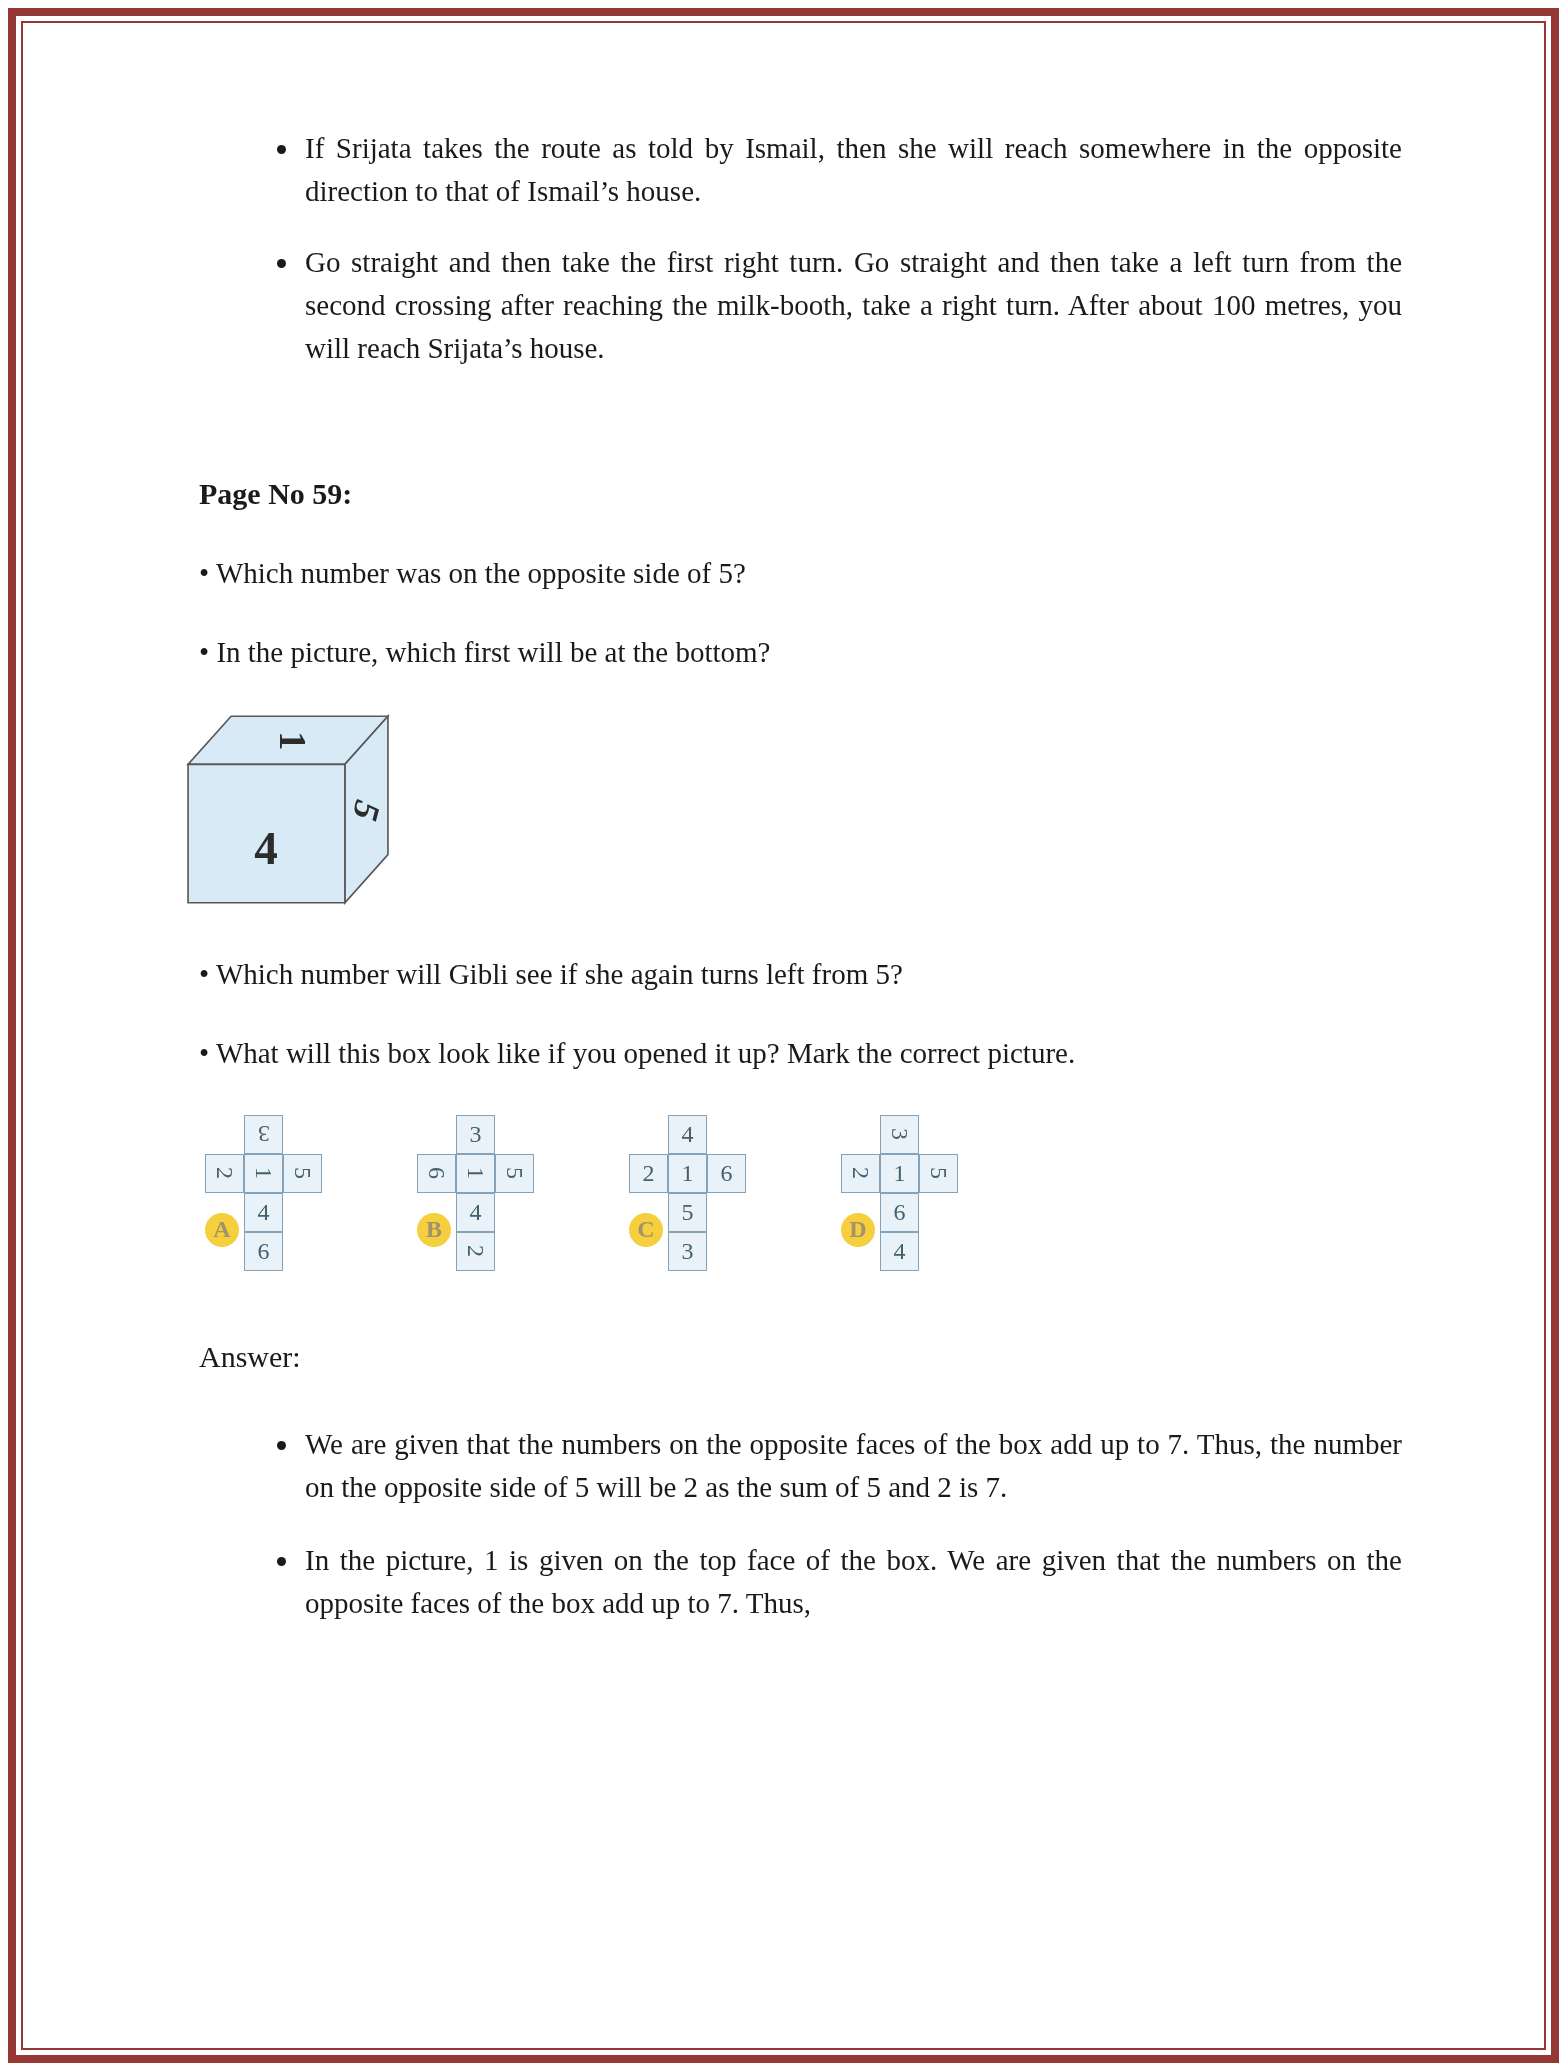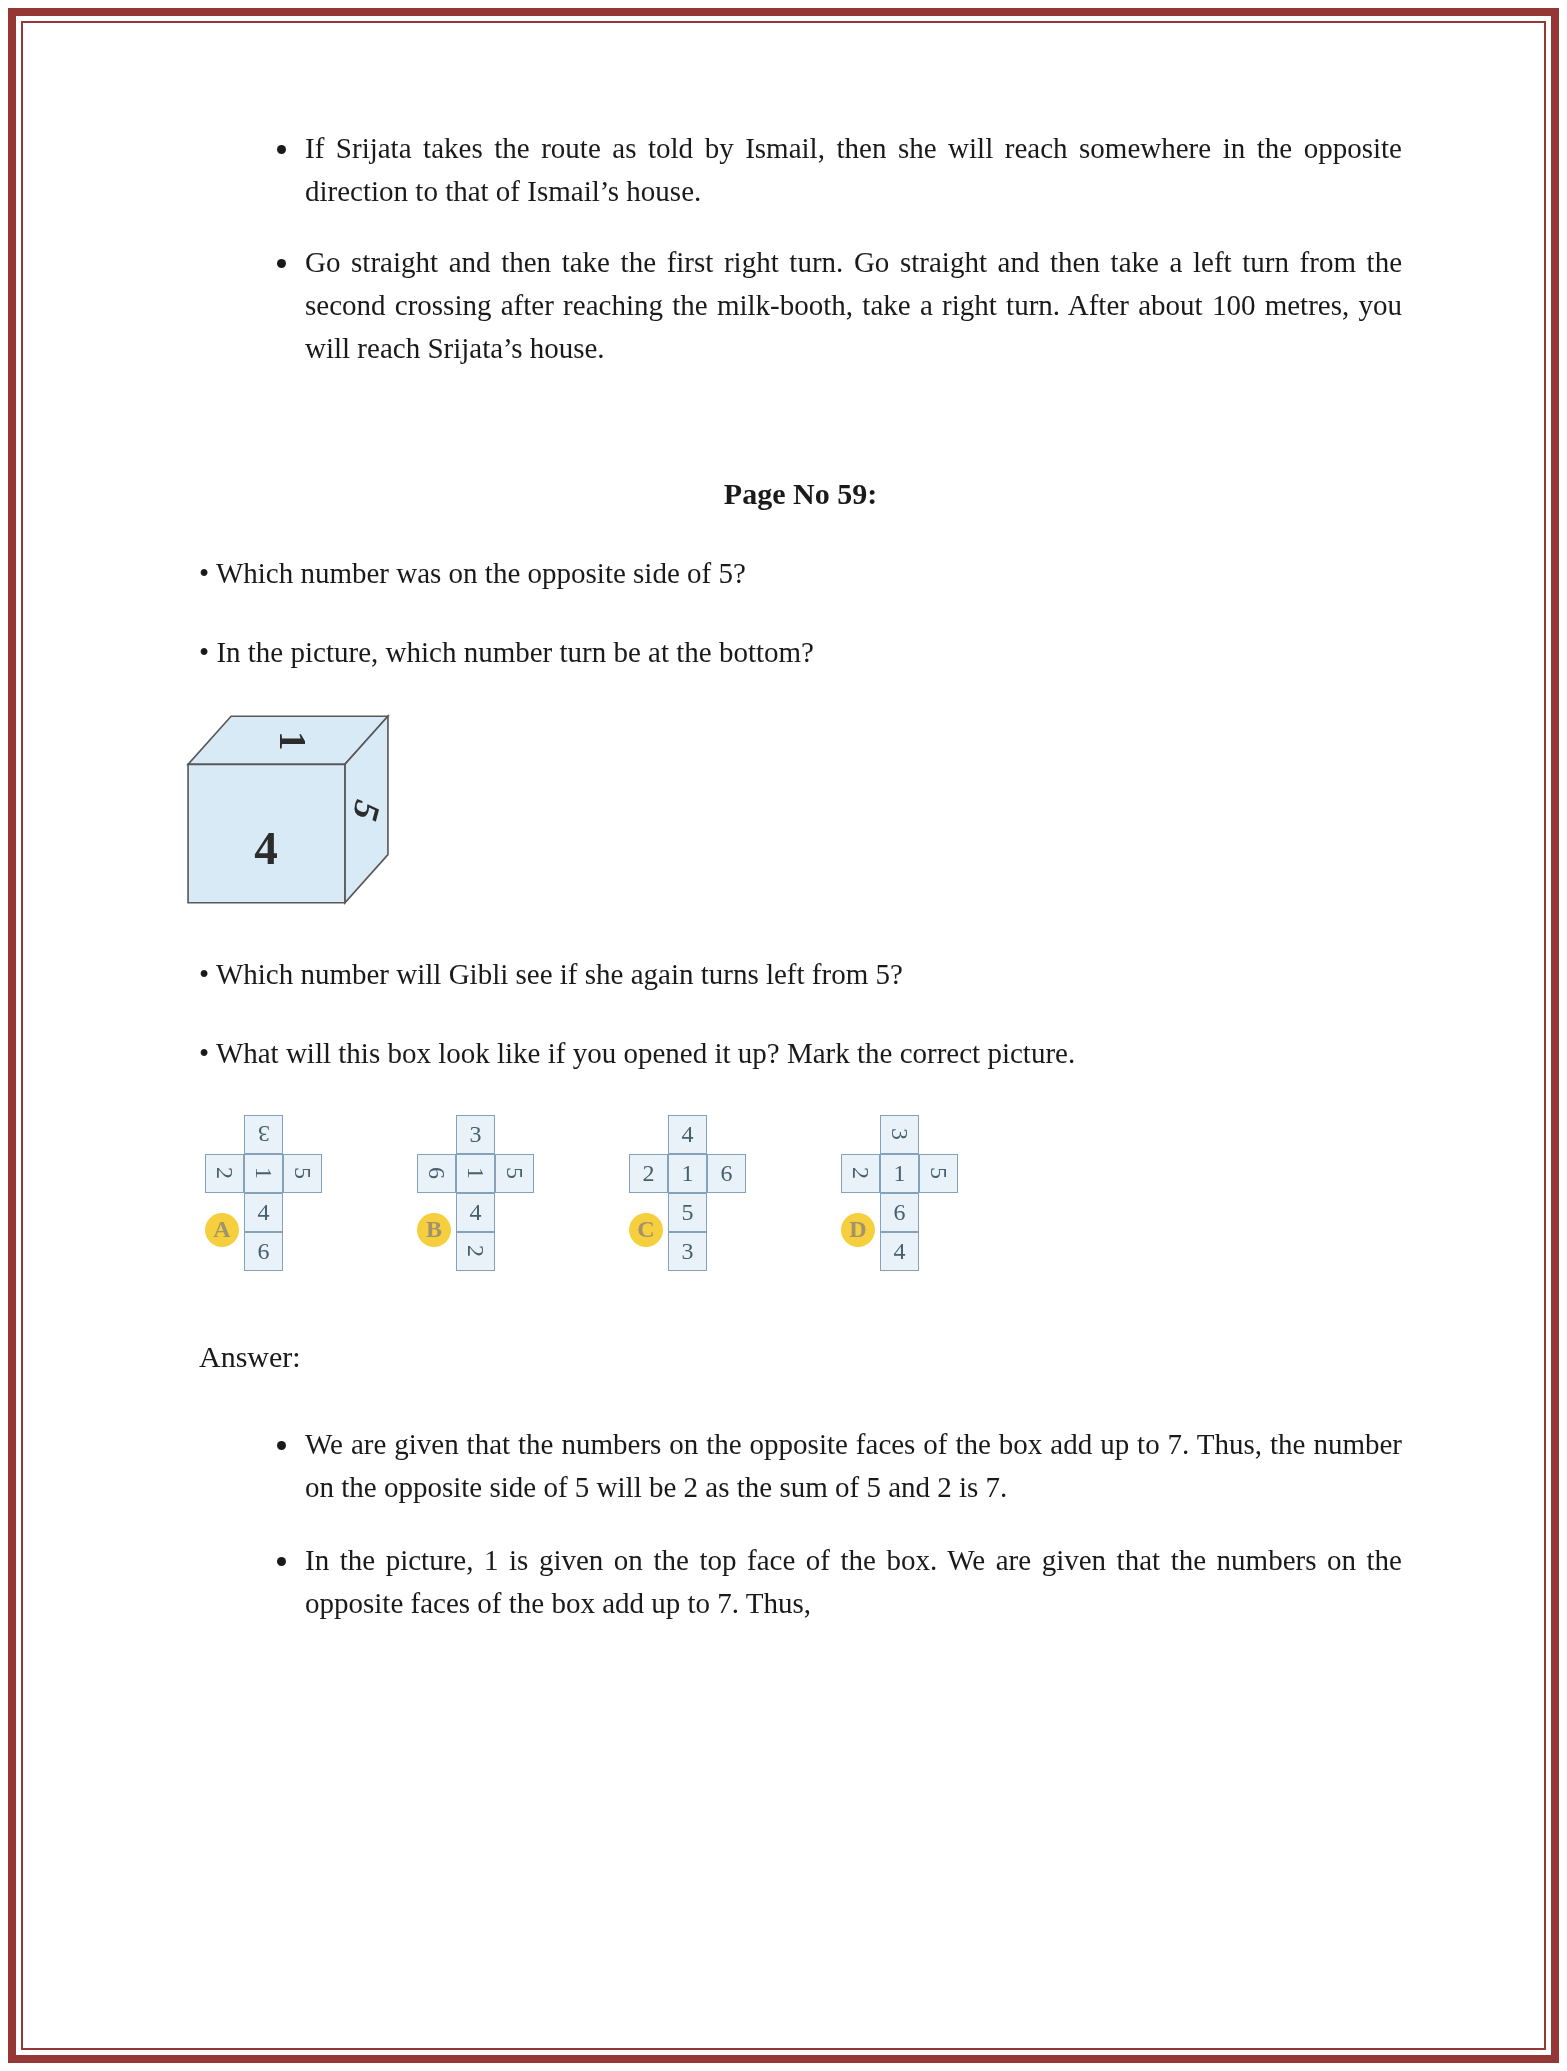--- a/index.html
+++ b/index.html
@@ -40,21 +40,20 @@
     padding-left:102px;
     margin:26px 0 0 0;
   }
   .bullet-list li{
     margin-bottom:28px;
     text-align:justify;
     padding-left:4px;
   }
   .page-heading{
     margin-top:102px;
-    text-align:center;
     font-weight:bold;
     font-size:30px;
   }
   .question-line{
     margin-top:42px;
     text-align:justify;
   }
   .question-line b{font-weight:bold;}
   .sub-question{
     margin-top:36px;
@@ -113,21 +112,21 @@
 
       <ul class="bullet-list top-bullets">
         <li><span>If Srijata takes the route as told by Ismail, then she will reach somewhere in the opposite direction to that of Ismail’s house.</span></li>
         <li><span>Go straight and then take the first right turn. Go straight and then take a left turn from the second crossing after reaching the milk-booth, take a right turn. After about 100 metres, you will reach Srijata’s house.</span></li>
       </ul>
 
       <h2 class="page-heading">Page No 59:</h2>
 
 
       <p class="sub-question">• Which number was on the opposite side of 5?</p>
-      <p class="sub-question">• In the picture, which number turn be at the bottom?</p>
+      <p class="sub-question">• In the picture, which first will be at the bottom?</p>
 
       <div class="cube-figure">
         <svg width="230" height="205" viewBox="0 0 215 200">
           <polygon points="10,55 52,8 205,8 163,55" style="fill:var(--cube-fill);stroke:var(--cube-stroke);stroke-width:1.6"></polygon>
           <polygon points="163,55 205,8 205,143 163,190" style="fill:var(--cube-fill);stroke:var(--cube-stroke);stroke-width:1.6"></polygon>
           <polygon points="10,55 163,55 163,190 10,190" style="fill:var(--cube-fill);stroke:var(--cube-stroke);stroke-width:1.6"></polygon>
           <text x="112" y="44" font-size="38" font-weight="600" fill="#2c2c2c" text-anchor="middle" transform="rotate(90 112 32)">1</text>
           <text x="86" y="152" font-size="46" font-weight="600" fill="#2c2c2c" text-anchor="middle">4</text>
           <text x="184" y="112" font-size="36" font-style="italic" font-weight="600" fill="#2c2c2c" text-anchor="middle" transform="rotate(105 184 100)">5</text>
         </svg>

